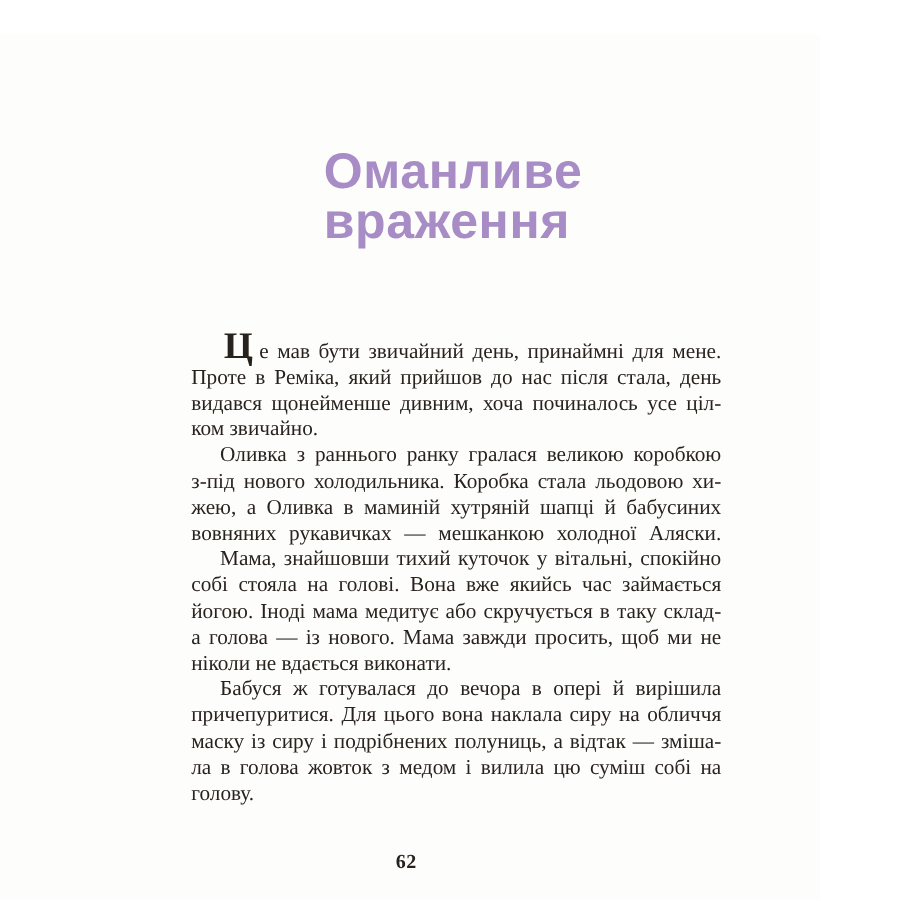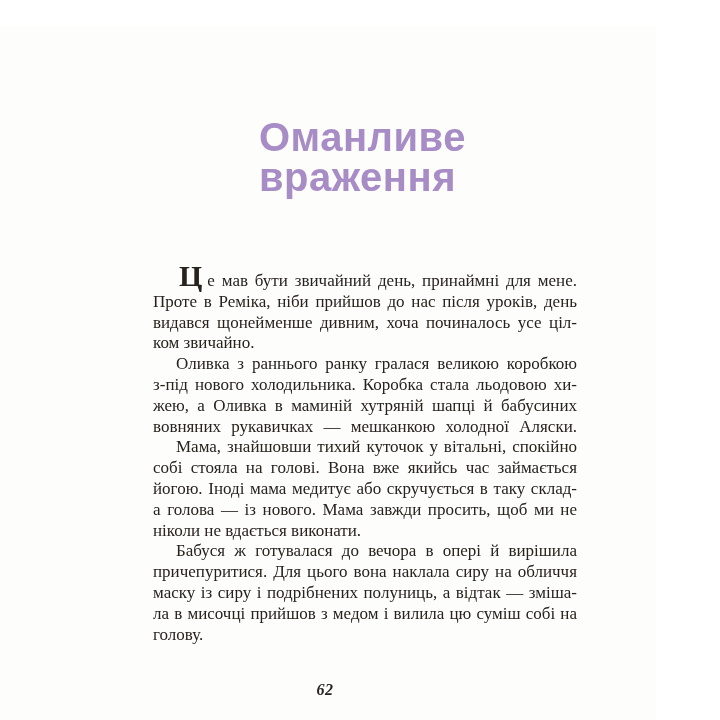--- a/index.html
+++ b/index.html
@@ -61,47 +61,46 @@
   }
   .page-number {
     position: absolute;
     left: 0;
     right: 6px;
     top: 654px;
     text-align: center;
     font-weight: bold;
     font-size: 16px;
     letter-spacing: 0.5px;
-    font-style: italic;
   }
 </style>
 </head>
 <body>
 
 <div class="book-page" style="color: rgb(40, 34, 29); background: rgb(253, 253, 252);">
   <h1 class="chapter-title" style="color: rgb(167, 140, 197);">
     <span class="title-line">Оманливе</span>
     <span class="title-line">враження</span>
   </h1>
 
   <div class="body-text" id="body-text">
       <div class="body-line line-dropcap"><span class="drop-cap">Ц</span>е мав бути звичайний день, принаймні для мене.</div>
-      <div class="body-line">Проте в Реміка, ніби прийшов до нас після уроків, день</div>
+      <div class="body-line">Проте в Реміка, який прийшов до нас після стала, день</div>
       <div class="body-line">видався щонейменше дивним, хоча починалось усе ціл-</div>
       <div class="body-line line-last">ком звичайно.</div>
       <div class="body-line line-indent">Оливка з раннього ранку гралася великою коробкою</div>
       <div class="body-line">з-під нового холодильника. Коробка стала льодовою хи-</div>
       <div class="body-line">жею, а Оливка в маминій хутряній шапці й бабусиних</div>
       <div class="body-line">вовняних рукавичках — мешканкою холодної Аляски.</div>
       <div class="body-line line-indent">Мама, знайшовши тихий куточок у вітальні, спокійно</div>
       <div class="body-line">собі стояла на голові. Вона вже якийсь час займається</div>
       <div class="body-line">йогою. Іноді мама медитує або скручується в таку склад-</div>
       <div class="body-line">а голова — із нового. Мама завжди просить, щоб ми не</div>
       <div class="body-line line-last">ніколи не вдається виконати.</div>
       <div class="body-line line-indent">Бабуся ж готувалася до вечора в опері й вирішила</div>
       <div class="body-line">причепуритися. Для цього вона наклала сиру на обличчя</div>
       <div class="body-line">маску із сиру і подрібнених полуниць, а відтак — зміша-</div>
-      <div class="body-line">ла в мисочці прийшов з медом і вилила цю суміш собі на</div>
+      <div class="body-line">ла в голова жовток з медом і вилила цю суміш собі на</div>
       <div class="body-line line-last">голову.</div>
     </div>
 
   <div class="page-number">62</div>
 </div>
 
 </body></html>

